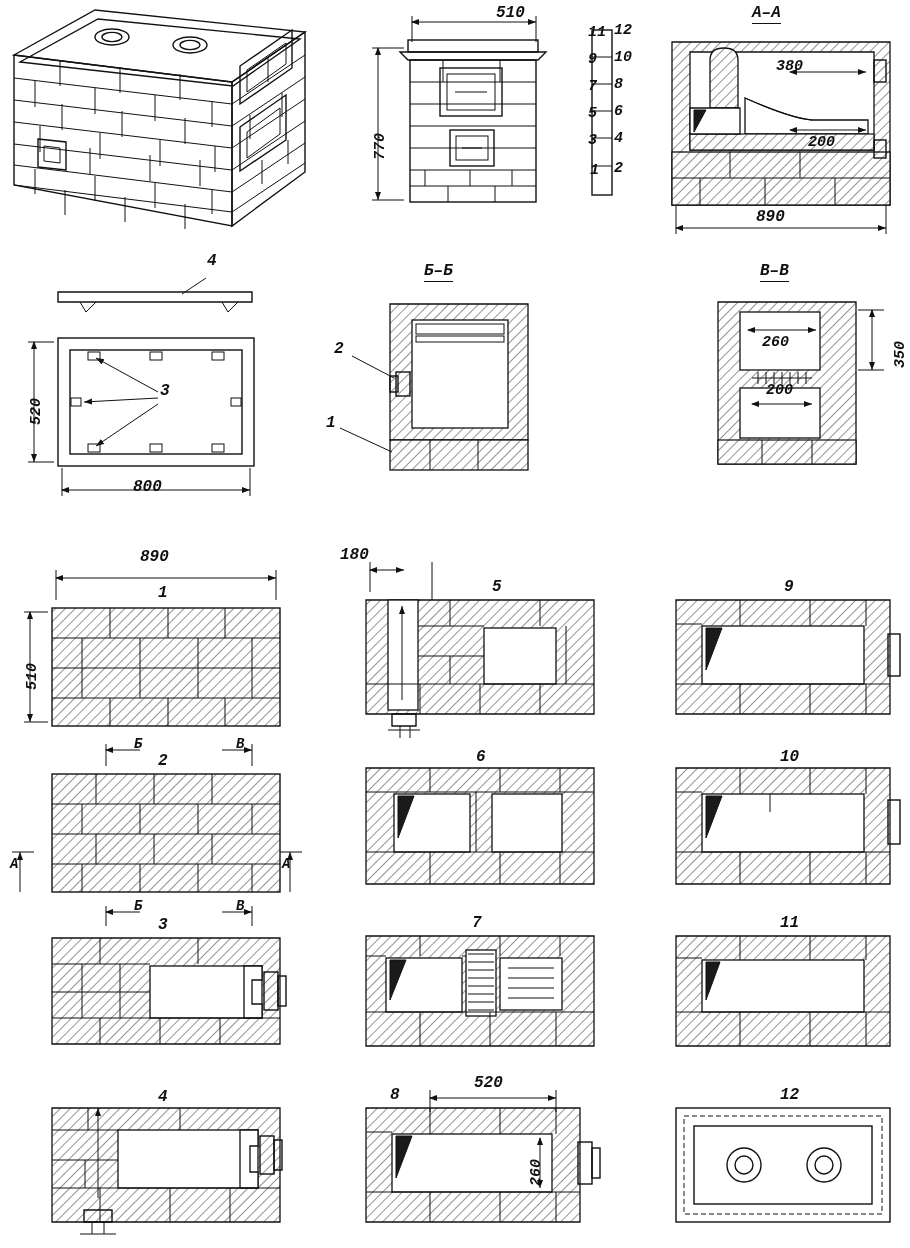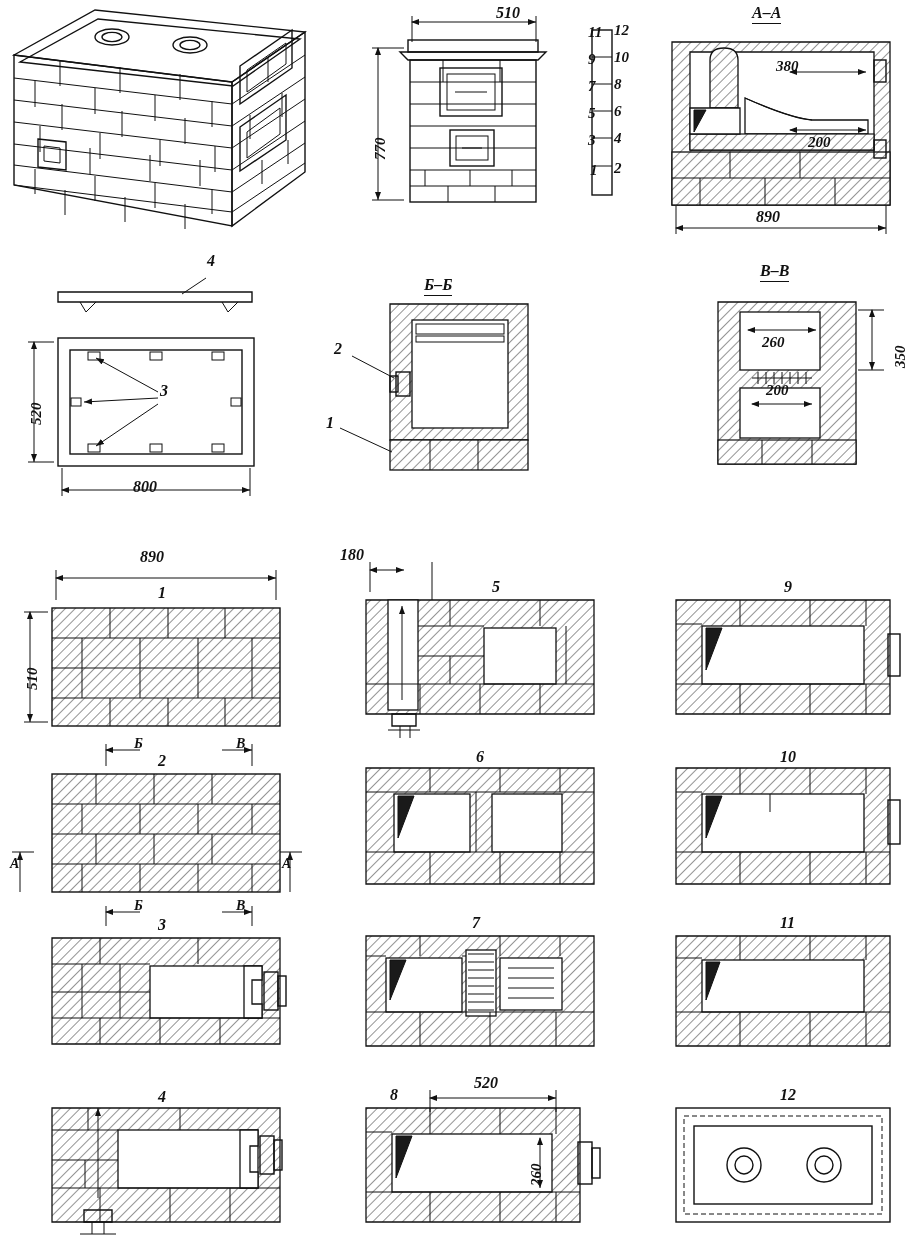--- a/index.html
+++ b/index.html
@@ -1,17 +1,17 @@
 <!DOCTYPE html>
 <html><head>
 <meta charset="utf-8">
 <style>
   html,body{margin:0;padding:0;background:#fff;}
   body{width:910px;height:1248px;position:relative;font-family:"Liberation Serif",serif;overflow:hidden;}
-  .stage{position:absolute;left:0;top:0;width:910px;height:920px;}
+  .stage{position:absolute;left:0;top:0;width:910px;height:920px;font-family:Liberation Mono, monospace;}
   .lbl{position:absolute;font-style:italic;font-weight:700;color:#111;white-space:nowrap;}
   .lbl.s16{font-size:16px;}
   .lbl.s15{font-size:15px;}
   .lbl.s14{font-size:14px;}
   .lbl.und{border-bottom:1.6px solid #111;padding-bottom:1px;}
   .vlbl{position:absolute;font-style:italic;font-weight:700;font-size:15px;color:#111;
         transform:rotate(-90deg);transform-origin:left top;white-space:nowrap;}
   svg{position:absolute;left:0;top:0;overflow:visible;}
   .ln{stroke:#111;stroke-width:1.4;fill:none;}
   .thin{stroke:#111;stroke-width:1;fill:none;}
@@ -568,21 +568,21 @@
 <div class="lbl s15" style="left:588px;top:132px;">3</div>
 <div class="lbl s15" style="left:614px;top:130px;">4</div>
 <div class="lbl s15" style="left:590px;top:162px;">1</div>
 <div class="lbl s15" style="left:614px;top:160px;">2</div>
 
 <div class="lbl s16" style="left:207px;top:252px;">4</div>
 <div class="lbl s16" style="left:160px;top:382px;">3</div>
 <div class="vlbl" style="left:28px;top:425px;">520</div>
 <div class="lbl s16" style="left:133px;top:478px;">800</div>
 
-<div class="lbl s16 und" style="left:424px;top:276px;">Б–Б</div>
+<div class="lbl s16 und" style="left:424px;top:262px;">Б–Б</div>
 <div class="lbl s16" style="left:334px;top:340px;">2</div>
 <div class="lbl s16" style="left:326px;top:414px;">1</div>
 
 <div class="lbl s16 und" style="left:760px;top:262px;">В–В</div>
 <div class="lbl s15" style="left:762px;top:334px;">260</div>
 <div class="lbl s15" style="left:766px;top:382px;">200</div>
 <div class="vlbl" style="left:892px;top:368px;">350</div>
 
 <div class="lbl s16" style="left:140px;top:548px;">890</div>
 <div class="lbl s16" style="left:158px;top:584px;">1</div>

